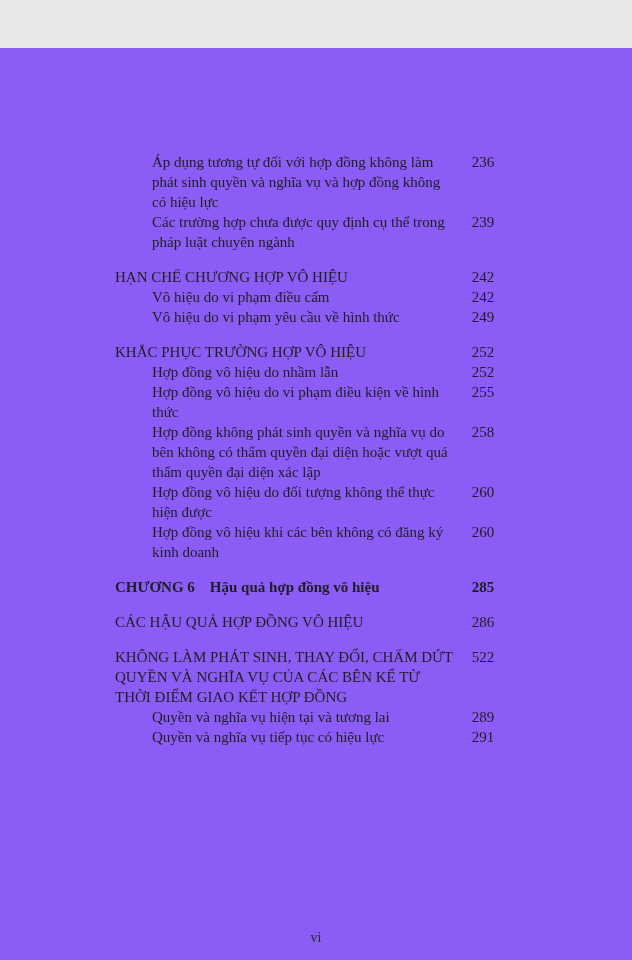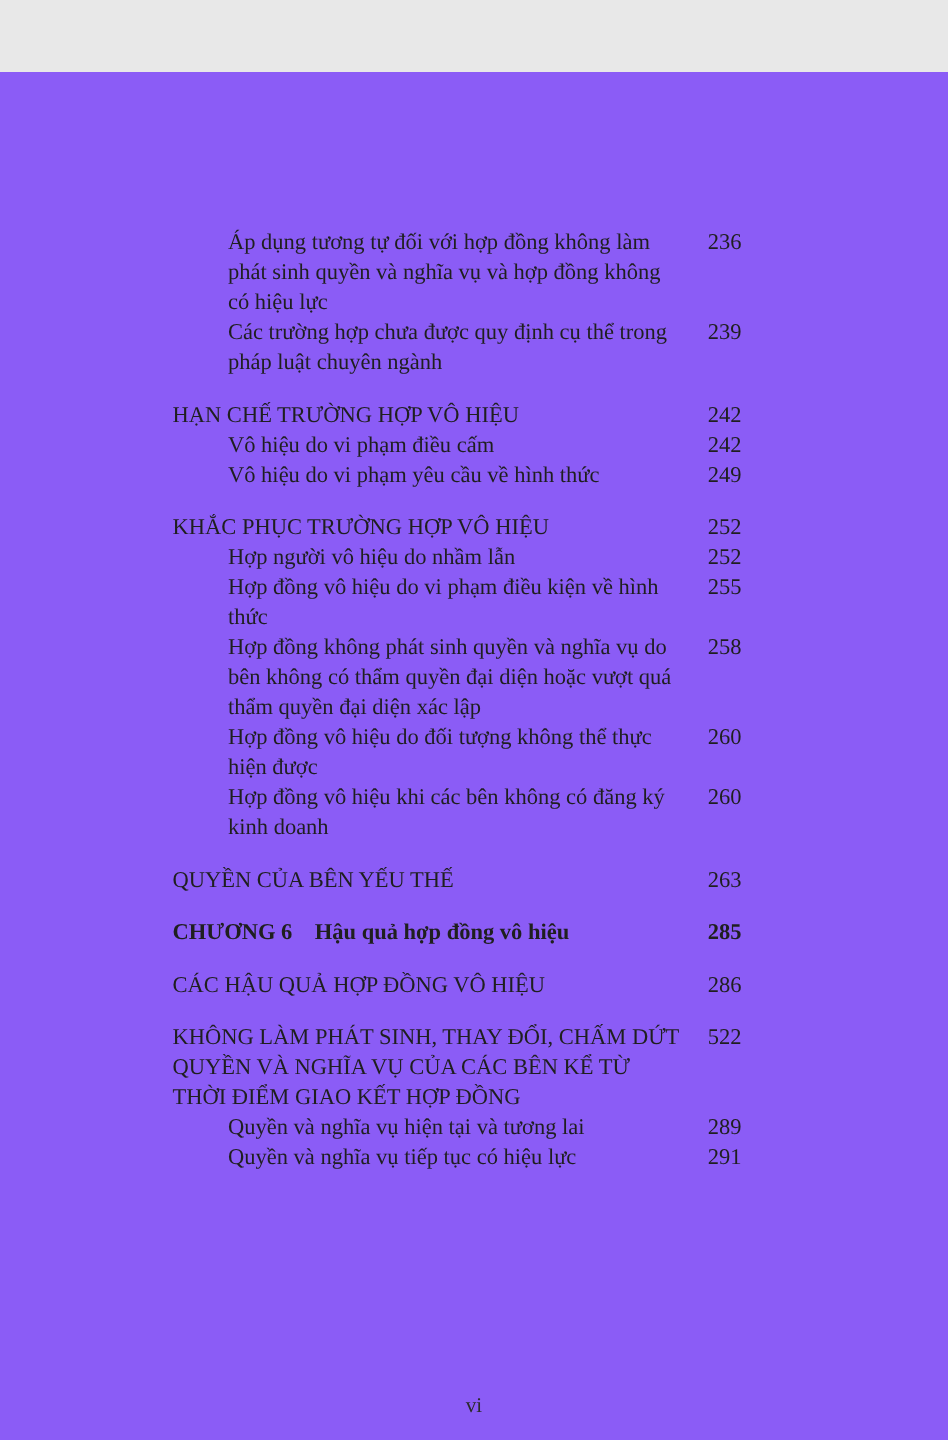--- a/index.html
+++ b/index.html
@@ -71,41 +71,41 @@
     <span class="toc-text">Áp dụng tương tự đối với hợp đồng không làm phát sinh quyền và nghĩa vụ và hợp đồng không có hiệu lực</span>
     <span class="toc-page">236</span>
   </div>
 
   <div class="toc-row sub">
     <span class="toc-text">Các trường hợp chưa được quy định cụ thể trong pháp luật chuyên ngành</span>
     <span class="toc-page">239</span>
   </div>
 
   <div class="toc-row head group-start">
-    <span class="toc-text">HẠN CHẾ TRƯỜNG HỢP VÔ HIỆU</span>
+    <span class="toc-text">HẠN CHẾ CHƯƠNG HỢP VÔ HIỆU</span>
     <span class="toc-page">242</span>
   </div>
 
   <div class="toc-row sub">
     <span class="toc-text">Vô hiệu do vi phạm điều cấm</span>
     <span class="toc-page">242</span>
   </div>
 
   <div class="toc-row sub">
     <span class="toc-text">Vô hiệu do vi phạm yêu cầu về hình thức</span>
     <span class="toc-page">249</span>
   </div>
 
   <div class="toc-row head group-start">
     <span class="toc-text">KHẮC PHỤC TRƯỜNG HỢP VÔ HIỆU</span>
     <span class="toc-page">252</span>
   </div>
 
   <div class="toc-row sub">
-    <span class="toc-text">Hợp người vô hiệu do nhầm lẫn</span>
+    <span class="toc-text">Hợp đồng vô hiệu do nhầm lẫn</span>
     <span class="toc-page">252</span>
   </div>
 
   <div class="toc-row sub">
     <span class="toc-text">Hợp đồng vô hiệu do vi phạm điều kiện về hình thức</span>
     <span class="toc-page">255</span>
   </div>
 
 
   <div class="toc-row sub">
@@ -116,24 +116,20 @@
   <div class="toc-row sub">
     <span class="toc-text">Hợp đồng vô hiệu do đối tượng không thể thực hiện được</span>
     <span class="toc-page">260</span>
   </div>
 
   <div class="toc-row sub">
     <span class="toc-text">Hợp đồng vô hiệu khi các bên không có đăng ký kinh doanh</span>
     <span class="toc-page">260</span>
   </div>
 
-  <div class="toc-row head group-start">
-    <span class="toc-text">QUYỀN CỦA BÊN YẾU THẾ</span>
-    <span class="toc-page">263</span>
-  </div>
 
   <div class="toc-row head bold group-start">
     <span class="toc-text">CHƯƠNG 6    Hậu quả hợp đồng vô hiệu</span>
     <span class="toc-page">285</span>
   </div>
 
   <div class="toc-row head group-start">
     <span class="toc-text">CÁC HẬU QUẢ HỢP ĐỒNG VÔ HIỆU</span>
     <span class="toc-page">286</span>
   </div>

